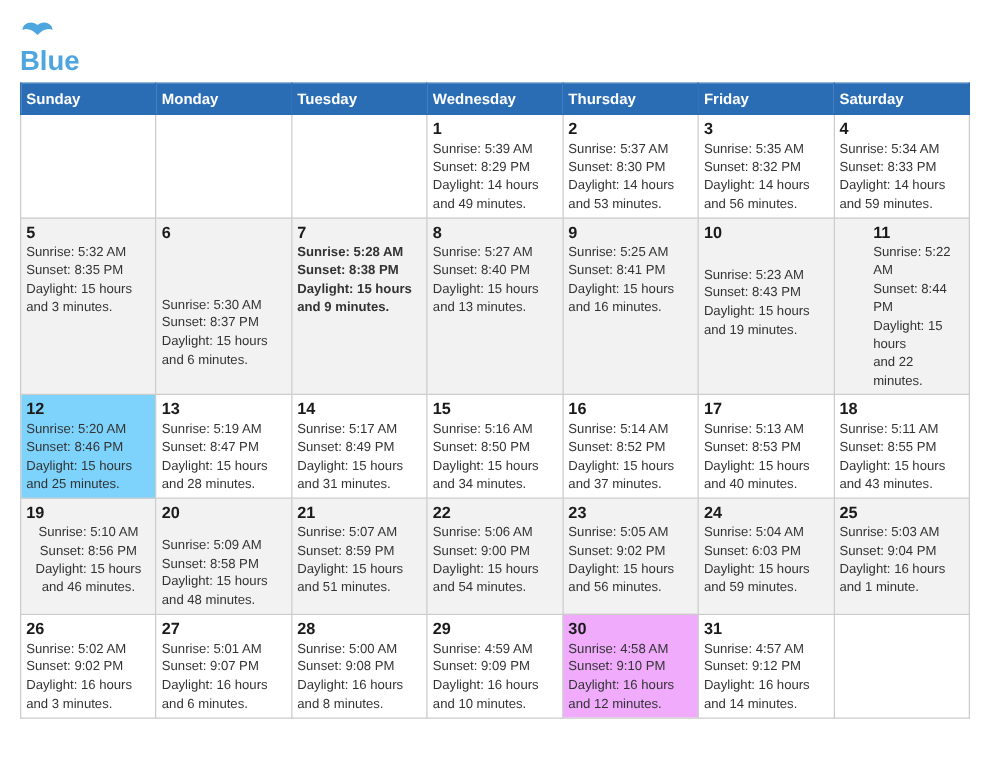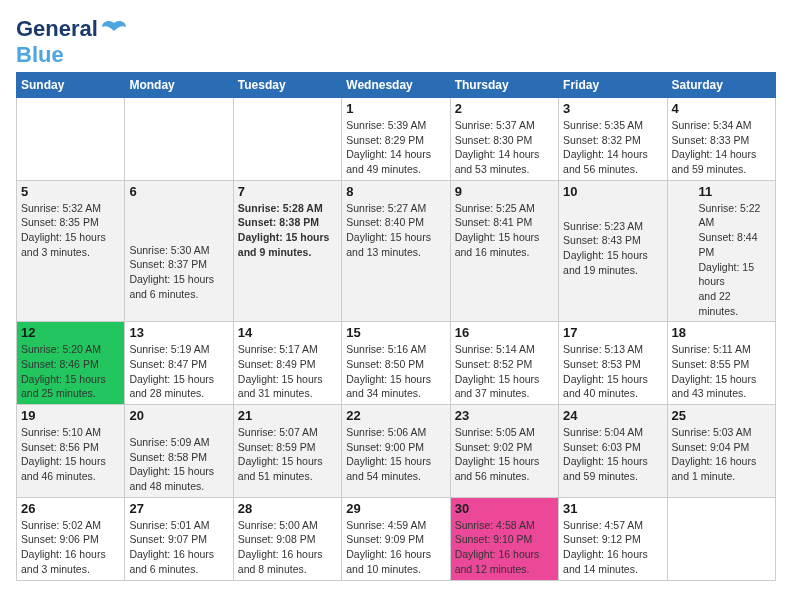--- a/index.html
+++ b/index.html
@@ -85,21 +85,20 @@
     thead tr th {
       background: #2a6db5 !important;
     }
   </style>
 </head>
 <body>
 
 <div class="header">
   <div class="logo">
     <div class="logo-line">
-      <span style="font-size:22px;font-weight:bold;color:#1a3a6b;">General</span>
       <svg width="28" height="20" viewBox="0 0 28 20">
         <path d="M14 4 C18 0, 26 2, 26 8 C22 6, 18 8, 14 12 C10 8, 6 6, 2 8 C2 2, 10 0, 14 4Z" fill="#4da6e0"></path>
       </svg>
     </div>
     <div>
       <span style="font-size:22px;font-weight:bold;color:#4da6e0;">Blue</span>
     </div>
   </div>
   <div class="title-block">
     <h1></h1>
@@ -198,21 +197,21 @@
         </td>
         <td style="background: rgb(242, 242, 242); padding-left: 31px;">
           <span class="day-num">11</span>
           <div class="day-info" style="white-space: pre-line;">Sunrise: 5:22 AM
 Sunset: 8:44 PM
 Daylight: 15 hours
 and 22 minutes.</div>
         </td>
       </tr>
       <tr>
-        <td style="background: #22c55e;">
+        <td style="background: #7dd3fc;">
           <span class="day-num">12</span>
           <div class="day-info" style="white-space: pre-line;">Sunrise: 5:20 AM
 Sunset: 8:46 PM
 Daylight: 15 hours
 and 25 minutes.</div>
         </td>
         <td style="background: rgb(255, 255, 255); margin-left: 40px;">
           <span class="day-num">13</span>
           <div class="day-info" style="white-space: pre-line;">Sunrise: 5:19 AM
 Sunset: 8:47 PM
@@ -251,21 +250,21 @@
           <span class="day-num">18</span>
           <div class="day-info" style="white-space: pre-line;">Sunrise: 5:11 AM
 Sunset: 8:55 PM
 Daylight: 15 hours
 and 43 minutes.</div>
         </td>
       </tr>
       <tr>
         <td style="background: rgb(242, 242, 242);">
           <span class="day-num">19</span>
-          <div class="day-info" style="white-space: pre-line;">Sunrise: 5:10 AM
+          <div class="day-info" style="white-space: pre-line; text-align: center;">Sunrise: 5:10 AM
 Sunset: 8:56 PM
 Daylight: 15 hours
 and 46 minutes.</div>
         </td>
         <td style="background: rgb(242, 242, 242);">
           <span class="day-num">20</span>
           <div class="day-info" style="white-space: pre-line; margin-top: 12px;">Sunrise: 5:09 AM
 Sunset: 8:58 PM
 Daylight: 15 hours
 and 48 minutes.</div>
@@ -303,21 +302,21 @@
           <div class="day-info" style="white-space: pre-line;">Sunrise: 5:03 AM
 Sunset: 9:04 PM
 Daylight: 16 hours
 and 1 minute.</div>
         </td>
       </tr>
       <tr>
         <td style="background: rgb(255, 255, 255);">
           <span class="day-num">26</span>
           <div class="day-info" style="white-space: pre-line;">Sunrise: 5:02 AM
-Sunset: 9:06 PM
+Sunset: 9:02 PM
 Daylight: 16 hours
 and 3 minutes.</div>
         </td>
         <td style="background: rgb(255, 255, 255);">
           <span class="day-num">27</span>
           <div class="day-info" style="white-space: pre-line;">Sunrise: 5:01 AM
 Sunset: 9:07 PM
 Daylight: 16 hours
 and 6 minutes.</div>
         </td>
@@ -328,21 +327,21 @@
 Daylight: 16 hours
 and 8 minutes.</div>
         </td>
         <td style="background: rgb(255, 255, 255);">
           <span class="day-num">29</span>
           <div class="day-info" style="white-space: pre-line;">Sunrise: 4:59 AM
 Sunset: 9:09 PM
 Daylight: 16 hours
 and 10 minutes.</div>
         </td>
-        <td style="background: #ec4899; margin-top: 40px;">
+        <td style="background: #f0abfc; margin-top: 40px;">
           <span class="day-num">30</span>
           <div class="day-info" style="white-space: pre-line;">Sunrise: 4:58 AM
 Sunset: 9:10 PM
 Daylight: 16 hours
 and 12 minutes.</div>
         </td>
         <td style="background: rgb(255, 255, 255);">
           <span class="day-num">31</span>
           <div class="day-info" style="white-space: pre-line;">Sunrise: 4:57 AM
 Sunset: 9:12 PM

